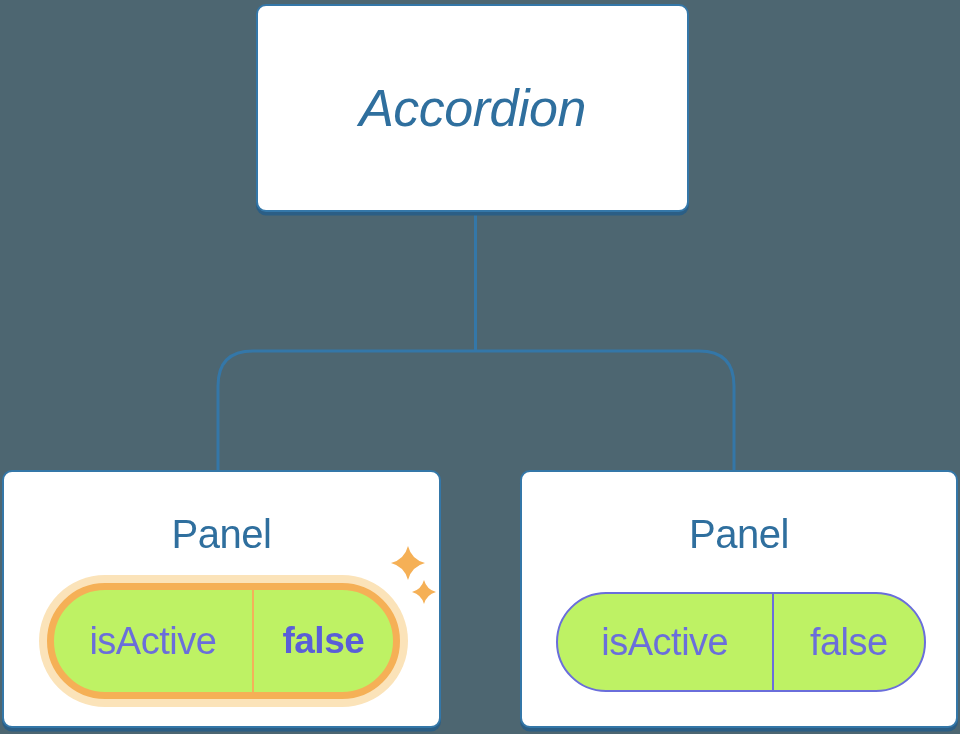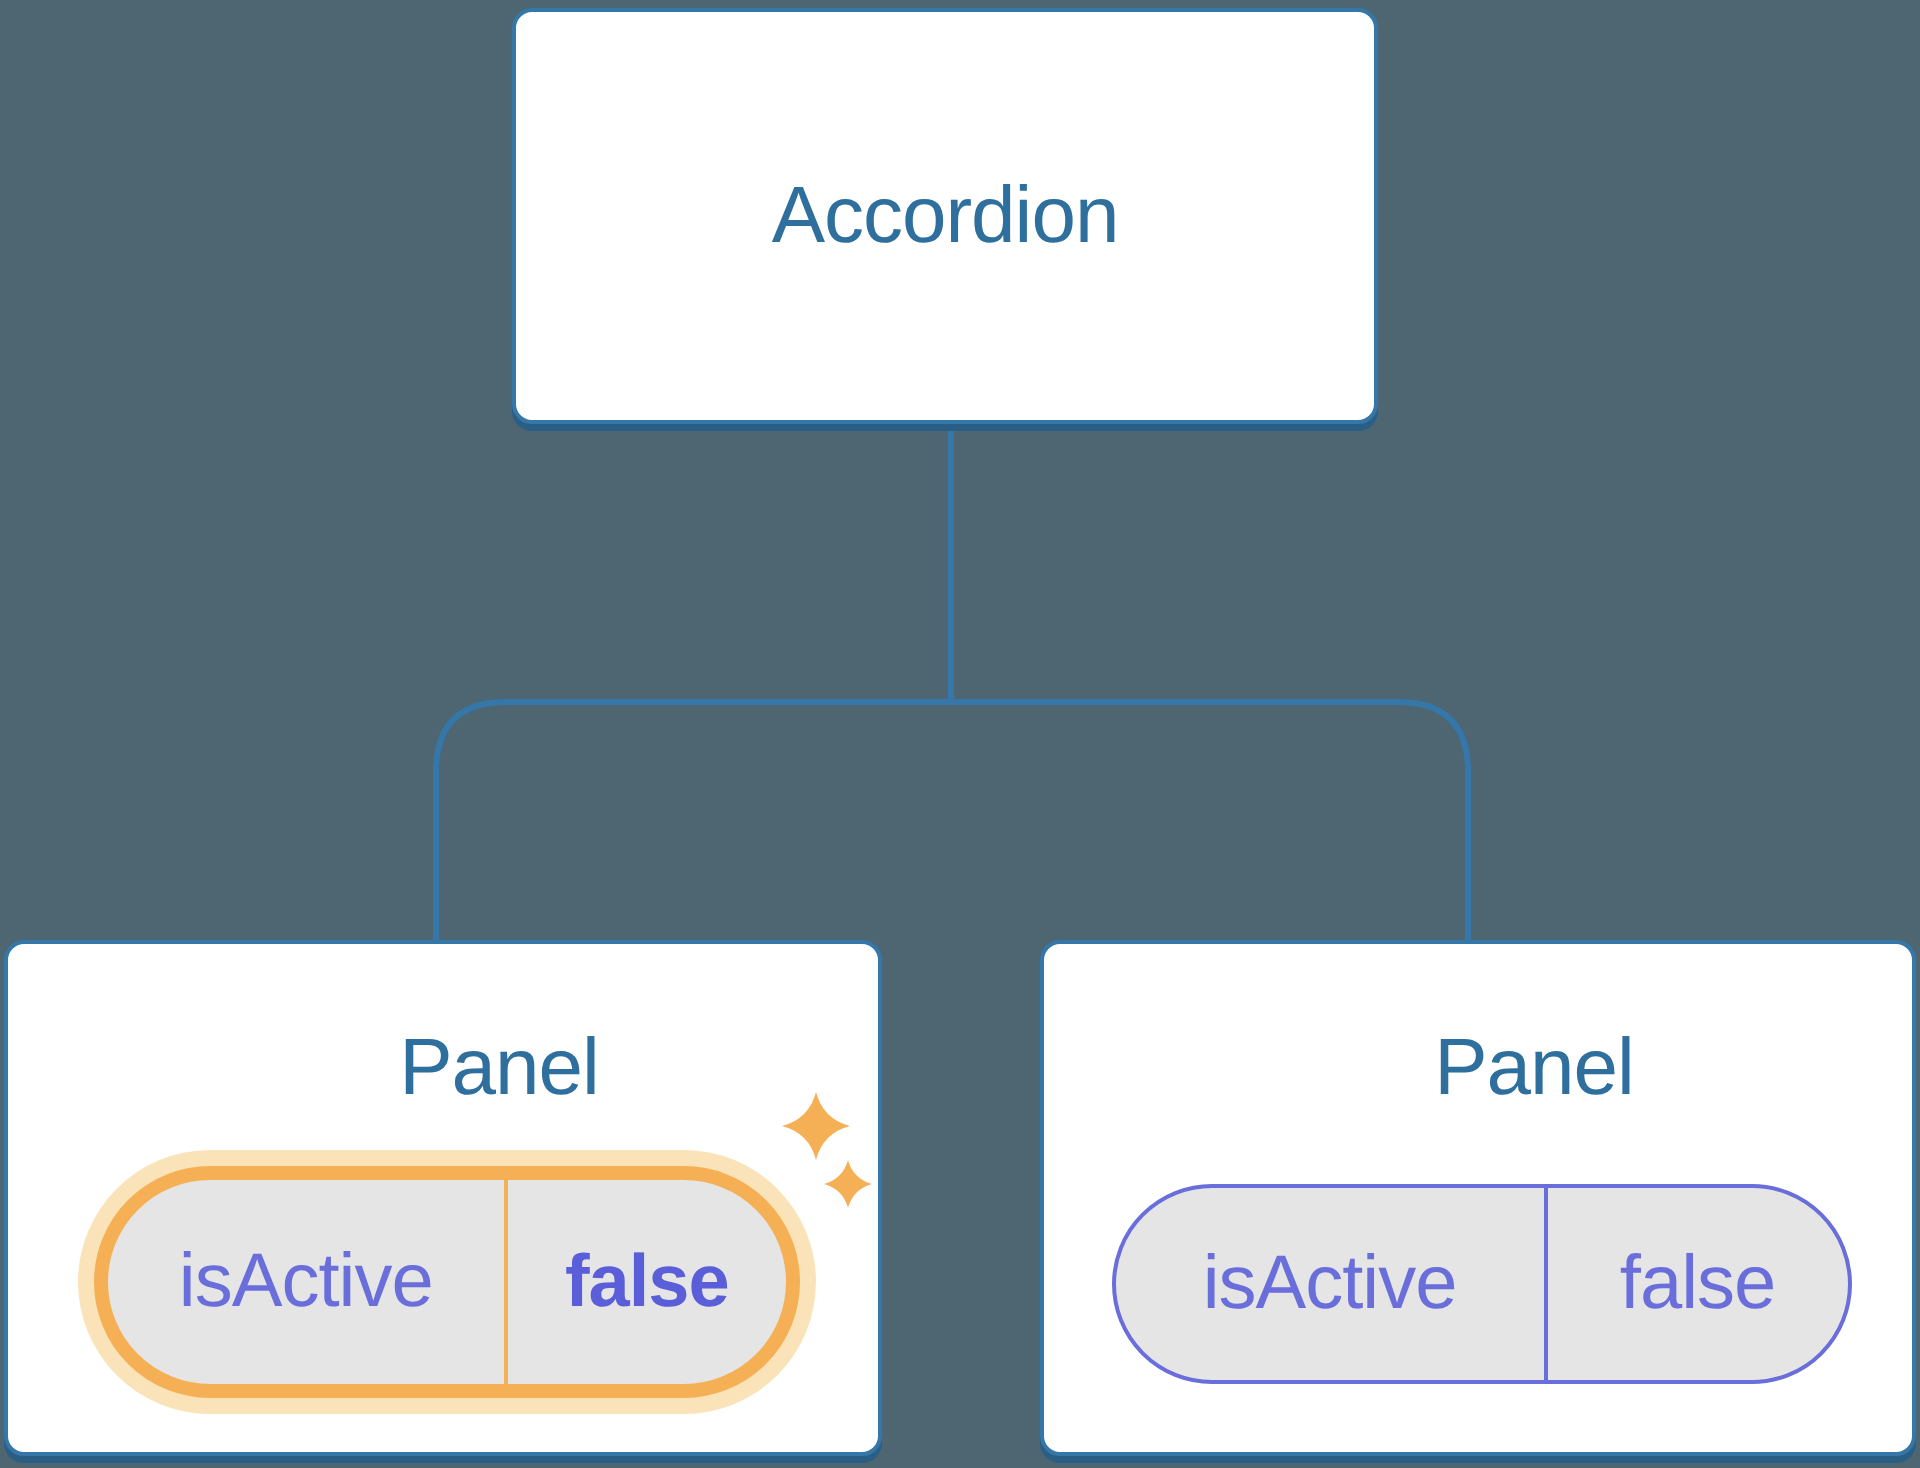--- a/index.html
+++ b/index.html
@@ -31,42 +31,42 @@
   }
   .node-root {
     left: 256px; top: 4px;
     width: 433px; height: 208px;
     display: flex;
     align-items: center;
     justify-content: center;
   }
   .node-title {
     color: #2F6F9E;
-    font-size: 40px;
+    font-size: 52px;
     letter-spacing: -0.5px;
     line-height: 44px;
+    font-style: italic;
   }
   .node-panel-left  { left: 2px;   top: 470px; width: 439px; height: 258px; }
   .node-panel-right { left: 520px; top: 470px; width: 438px; height: 258px; }
   .panel-title {
     position: absolute;
     left: 0; top: 40px;
     width: 100%;
     text-align: center;
     color: #2F6F9E;
     font-size: 40px;
     letter-spacing: -0.5px;
     line-height: 44px;
-    padding-left: 28px;
   }
   .state-pill {
     position: absolute;
     display: flex;
     align-items: stretch;
-    background: #e5e5e5;
+    background: #bef264;
     border-radius: 999px;
     box-sizing: border-box;
     overflow: hidden;
   }
   .state-pill.active {
     left: 43px; top: 111px;
     width: 353px; height: 116px;
     border: 7px solid #F5B056;
     box-shadow: 0 0 0 8px #FBE3B9;
   }

